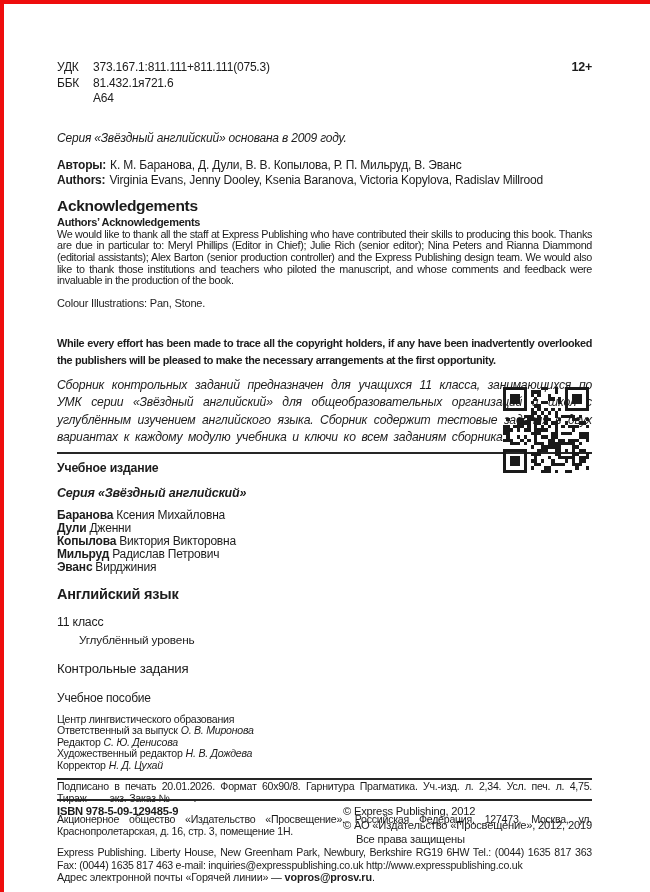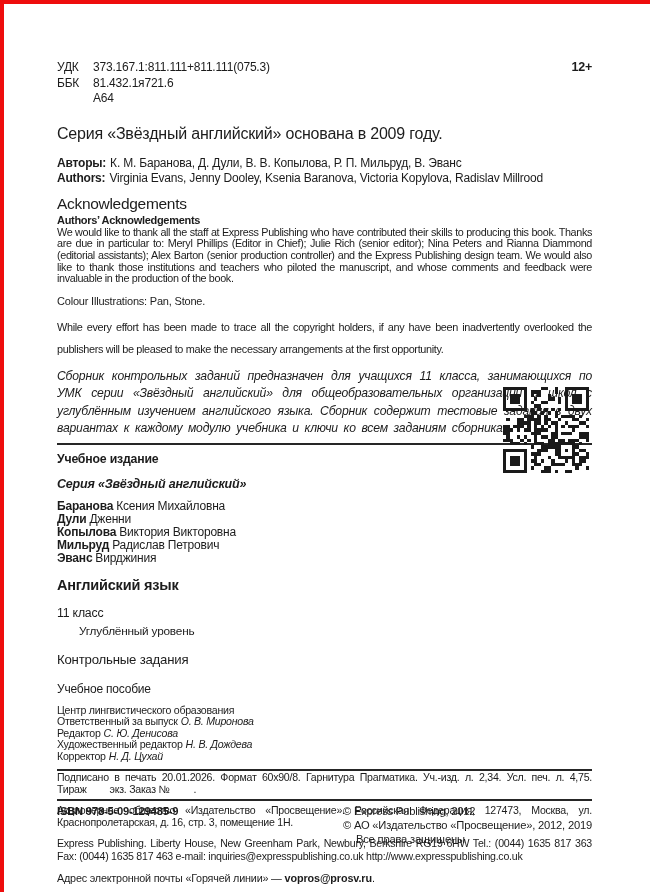--- a/index.html
+++ b/index.html
@@ -12,32 +12,32 @@
   .red-edge-left { position:absolute; left:0; top:0; width:4px; height:892px; background:#ee0d0d; z-index:5; }
 
   .content { position:absolute; left:57px; top:60px; width:535px; }
 
   .meta-block { font-size:12px; line-height:15.5px; }
   .meta-line  { display:flex; }
   .meta-label { width:36px; flex:0 0 36px; }
   .meta-indent{ padding-left:36px; }
   .age-badge  { margin-left:auto; font-weight:bold; font-size:12.5px; }
 
-  .series-note { margin-top:18px; font-size:16px; }
+  .series-note { margin-top:24px; font-style:italic; font-size:12px; }
 
   .authors-block { margin-top:13px; font-size:12px; line-height:15px; }
   .inline-label  { font-weight:bold; margin-right:4px; }
 
-  .ack-title { margin-top:9px; font-size:15.5px; font-weight:normal; letter-spacing:-0.3px; }
+  .ack-title { margin-top:9px; font-size:15.5px; font-weight:bold; letter-spacing:-0.3px; }
   .ack-sub   { margin-top:1px; font-size:11px; font-weight:bold; letter-spacing:-0.3px; }
   .ack-body  { margin-top:1px; font-size:10.8px; line-height:11.7px; text-align:justify; letter-spacing:-0.35px; }
 
   .colour-note { margin-top:10px; font-size:11px; }
 
-  .bold-note { margin-top:9px; font-size:10.9px; font-weight:normal; line-height:22px;
+  .bold-note { margin-top:26px; font-size:10.9px; font-weight:bold; line-height:17px;
                text-align:justify; letter-spacing:-0.35px; }
 
   .annotation { margin-top:8px; font-style:italic; font-size:12.2px; line-height:17.4px;
                 text-align:justify; word-spacing:2.5px; }
 
   .rule  { border:none; border-top:2px solid #262626; margin:5px 0 0 0; }
   .rule2 { border:none; border-top:2px solid #262626; margin:6px 0 0 0; }
 
   .edition-type   { margin-top:7px;  font-size:12.3px; font-weight:bold; }
   .edition-series { margin-top:11px; font-size:12.5px; font-weight:bold; font-style:italic; }
@@ -55,21 +55,21 @@
   .staff-name  { font-style:italic; margin-left:3px; }
 
   .print-block { margin-top:0; font-size:10.6px; line-height:12.6px; letter-spacing:-0.25px; }
   .justify-line{ text-align:justify; text-align-last:justify; }
   .sp-a { display:inline-block; width:23px; }
   .sp-b { display:inline-block; width:24px; }
 
   .publisher-ru { margin-top:8px; font-size:10.6px; line-height:12.2px; text-align:justify; letter-spacing:-0.25px; }
   .publisher-en { margin-top:9px; font-size:10.6px; line-height:12.4px; text-align:justify; letter-spacing:-0.25px; }
 
-  .hotline { margin-top:10px; font-size:10.8px; }
+  .hotline { font-size:10.8px; }
   .hotline b { letter-spacing:-0.1px; }
 
   .footer-abs { position:absolute; left:57px; top:799px; width:535px; }
   .footer-row { margin-top:4px; display:flex; justify-content:space-between;
                 font-size:11.2px; line-height:13.8px; }
   .isbn { font-weight:bold; }
   .copy-indent { padding-left:13px; }
 
   .qr-box { position:absolute; top:387px; right:61px; width:86px; height:86px; }
   .qr-box svg { width:86px; height:86px; display:block; }

